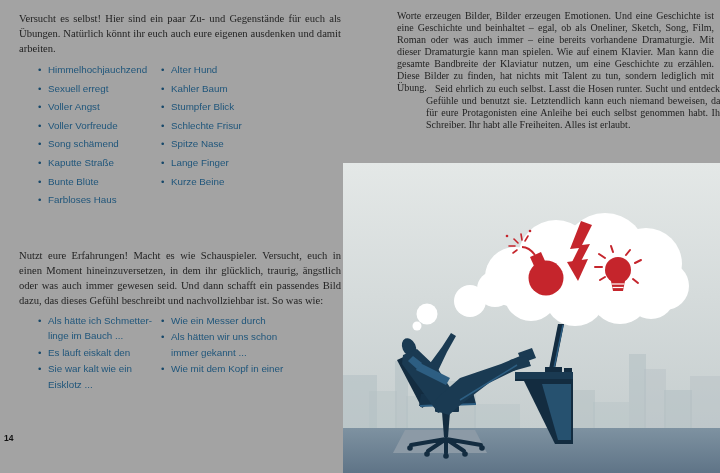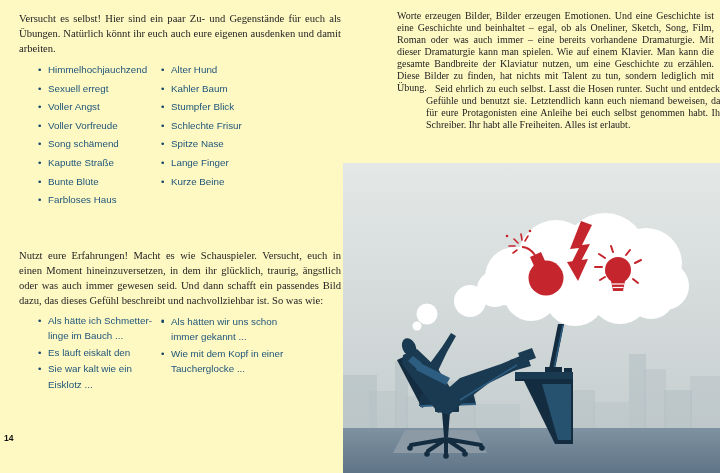--- a/index.html
+++ b/index.html
@@ -1,16 +1,16 @@
 <!DOCTYPE html>
 <html><head>
 <meta charset="utf-8">
 <style>
   html,body{margin:0;padding:0;background:#ffffff;}
-  .stage{position:relative;width:720px;height:473px;background:#fef9c3;overflow:hidden;
+  .stage{position:relative;width:720px;height:473px;background:#a3a3a3;overflow:hidden;
          font-family:"Liberation Serif",serif;color:#232323;}
   
   .para{position:absolute;text-align:justify;color:#232323;}
   .para-left{left:19px;width:322px;font-size:10.6px;line-height:15.2px;}
   .para-right{left:397px;width:317px;font-size:10px;line-height:12px;}
   .indent{text-indent:9px;}
   
   .blist{position:absolute;margin:0;padding:0;list-style:none;
          font-family:"Liberation Sans",sans-serif;color:#20567b;font-size:9.8px;}
   .blist li{position:relative;margin:0;}
@@ -66,30 +66,30 @@
     <li>
         <span class="dot">•</span>
         <span class="l">Sie war kalt wie ein</span>
         <span class="l">Eisklotz ...</span>
       </li>
   </ul>
 
   <ul class="blist list2" style="left:171px;top:313px;">
     <li>
         <span class="dot">•</span>
+        <span class="l">Wie ein Messer durch</span>
       </li>
     <li>
         <span class="dot">•</span>
         <span class="l">Als hätten wir uns schon</span>
         <span class="l">immer gekannt ...</span>
       </li>
     <li>
         <span class="dot">•</span>
         <span class="l">Wie mit dem Kopf in einer</span>
-        <span class="l">Taucherglocke ...</span>
       </li>
   </ul>
 
   <div class="pagenum">14</div>
 
   <p class="para para-right" style="top:0px;">Worte erzeugen Bilder, Bilder erzeugen Emotionen. Und eine Geschichte ist eine Geschichte und beinhaltet – egal, ob als Oneliner, Sketch, Song, Film, Roman oder was auch immer – eine bereits vorhandene Dramaturgie. Mit dieser Dramaturgie kann man spielen. Wie auf einem Klavier. Man kann die gesamte Bandbreite der Klaviatur nutzen, um eine Geschichte zu erzählen. Diese Bilder zu finden, hat nichts mit Talent zu tun, sondern lediglich mit Übung.</p>
   <p class="para para-right indent" style="top:73px;margin-left:29px;">Seid ehrlich zu euch selbst. Lasst die Hosen runter. Sucht und entdeckt eure Gefühle und benutzt sie. Letztendlich kann euch niemand beweisen, dass ihr für eure Protagonisten eine Anleihe bei euch selbst genommen habt. Ihr seid Schreiber. Ihr habt alle Freiheiten. Alles ist erlaubt.</p>
 
   <div class="illu">
     <svg viewBox="0 0 377 310" width="377" height="310">

